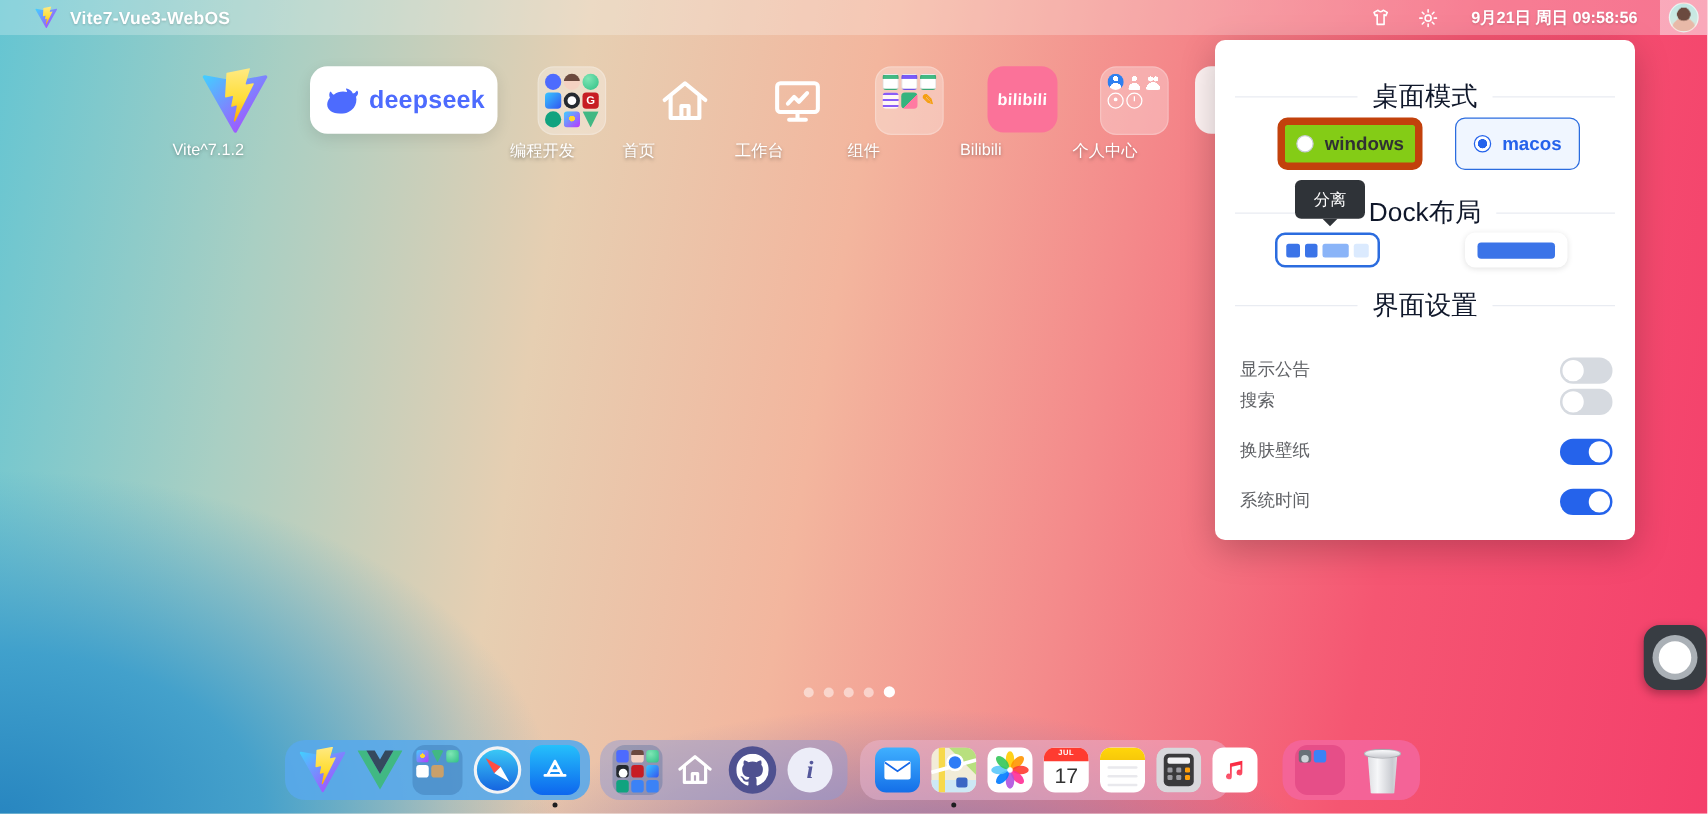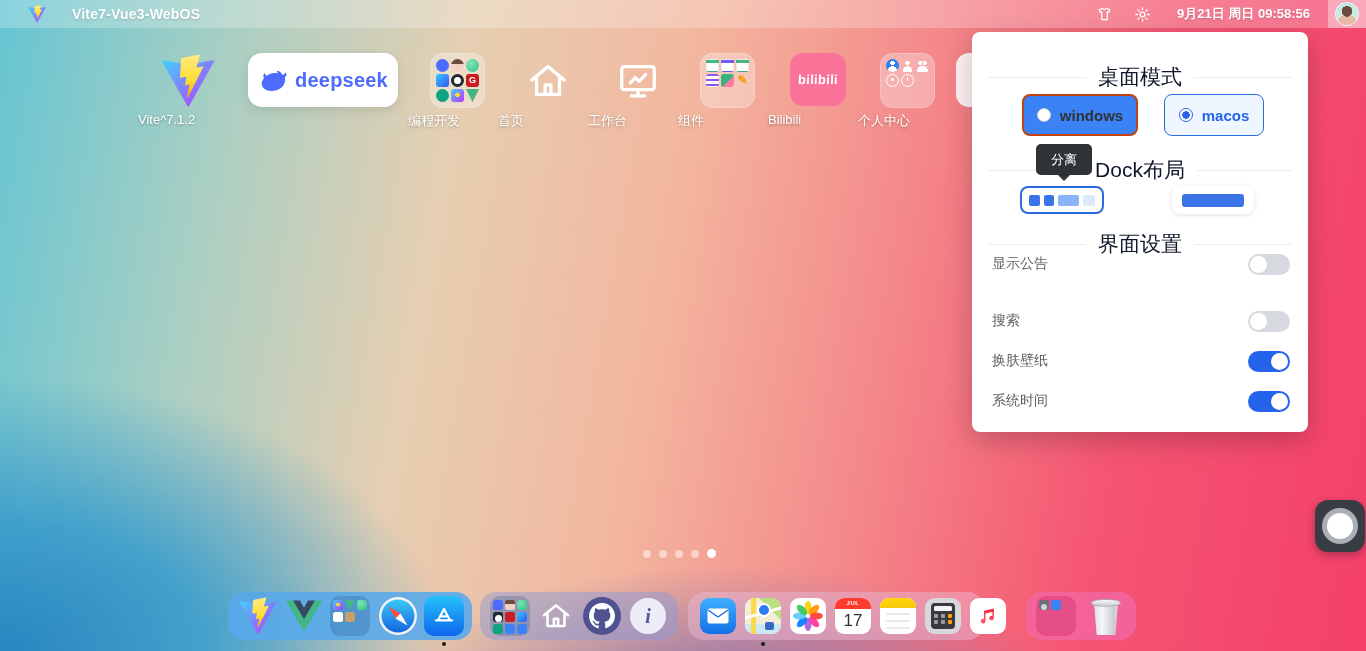--- a/index.html
+++ b/index.html
@@ -7,21 +7,21 @@
   .stage { position:relative; width:1366px; height:651px; overflow:hidden;
     background:
       radial-gradient(ellipse 48% 62% at 0% 100%, rgba(40,134,192,1) 0%, rgba(57,156,204,0.9) 32%, rgba(90,180,215,0) 68%),
       radial-gradient(ellipse 40% 34% at 53% 108%, rgba(112,108,178,0.85) 0%, rgba(112,108,178,0) 62%),
       linear-gradient(100deg,#65c5d2 0%,#a9cfc3 16%,#e6cfb2 32%,#f3b69e 48%,#f48a8b 63%,#f55672 80%,#f43f6b 100%);
   }
   
   .topbar { position:absolute; top:0; left:0; right:0; height:28px; background:rgba(255,255,255,0.24);
     display:flex; align-items:center; padding:0 0 0 28px; z-index:60; }
   .topbar .logo { width:18px; height:18px; display:block; }
-  .tb-title { margin-left:26px; color:#fff; font-weight:bold; font-size:14px; text-shadow:0 1px 2px rgba(0,0,0,0.18); letter-spacing:0.2px;text-align:right; }
+  .tb-title { margin-left:10px; color:#fff; font-weight:bold; font-size:14px; text-shadow:0 1px 2px rgba(0,0,0,0.18); letter-spacing:0.2px;text-align:right; }
   .tb-right { margin-left:auto; display:flex; align-items:center; height:28px; }
   .tb-icon { width:26px; height:28px; display:flex; align-items:center; justify-content:center; cursor:pointer; }
   .tb-icon svg { display:block; }
   .tb-time { color:#fff; font-weight:bold; font-size:13px; margin:0 18px 0 22px; text-shadow:0 1px 2px rgba(0,0,0,0.18); white-space:nowrap; }
   .tb-avatar-wrap { width:38px; height:28px; background:rgba(255,255,255,0.38); display:flex; align-items:center; justify-content:center; cursor:pointer; }
   .tb-avatar { width:24px; height:24px; border-radius:50%; background:radial-gradient(circle at 50% 38%, #6b4a3f 0 30%, transparent 31%), radial-gradient(circle at 50% 95%, #e8b9a8 0 40%, transparent 41%), linear-gradient(180deg,#bfe7e4 0%,#cfe9e2 60%,#e9d5c8 100%); border:1px solid rgba(255,255,255,0.6); }
   
   .dicon { position:absolute; top:53px; width:56px; cursor:pointer; z-index:5; }
   .dicon .dlabel { position:absolute; top:59px; left:-22px; right:-22px; text-align:left; color:#fff; font-size:13px; text-shadow:0 1px 3px rgba(0,0,0,0.35); white-space:nowrap; }
   .tile { width:55px; height:55px; border-radius:13px; background:rgba(255,255,255,0.30); box-shadow:inset 0 0 0 1px rgba(255,255,255,0.22); display:grid; grid-template-columns:repeat(3,13px); grid-auto-rows:13px; gap:2px; padding:6px; align-content:start; }
@@ -62,21 +62,21 @@
   .hidden-icon { position:absolute; left:956px; top:53px; width:46px; height:54px; border-radius:13px; background:rgba(255,255,255,0.9); z-index:4; }
   
   .pager { position:absolute; left:643px; top:549px; display:flex; align-items:center; gap:8px; z-index:10; }
   .dot { width:8px; height:8px; border-radius:50%; background:rgba(255,255,255,0.5); cursor:pointer; }
   .dot.active { background:#fff; width:9px; height:9px; }
   
   .panel { position:absolute; left:972px; top:32px; width:336px; height:400px; background:#fff; border-radius:8px; box-shadow:0 8px 28px rgba(0,0,0,0.22); z-index:50; }
   .sec-title { position:absolute; left:16px; right:16px; display:flex; align-items:center; gap:12px; }
   .sec-title .ln { flex:1; height:1px; background:#e9ecf2; }
   .sec-title .tx { color:#0f172a; font-size:21px; white-space:nowrap; }
-  .mode-card { position:absolute; height:42px; border:2px solid #c2410c; border-radius:8px; background:#3b82f6; display:flex; align-items:center; justify-content:center; gap:9px; font-size:15px; font-weight:bold; color:#303133; cursor:pointer; }
+  .mode-card { position:absolute; height:42px; border:6px solid #c2410c; border-radius:8px; background:#84cc16; display:flex; align-items:center; justify-content:center; gap:9px; font-size:15px; font-weight:bold; color:#303133; cursor:pointer; }
   .mode-card .radio { width:14px; height:14px; border-radius:50%; border:1.5px solid #c8ccd4; background:#fff; }
   .mode-card.selected { border:1.5px solid #2b6cdf; background:#f0f6ff; color:#2563eb; }
   .mode-card.selected .radio { border-color:#2563eb; background:radial-gradient(circle,#2563eb 0 42%,#fff 46%); }
   .tooltip { position:absolute; left:64px; top:112px; width:56px; height:31px; background:#2f3338; border-radius:5px; color:#fff; font-size:13px; display:flex; align-items:center; justify-content:center; z-index:3; }
   .tooltip::after { content:""; position:absolute; bottom:-6px; left:50%; margin-left:-6px; border:6px solid transparent; border-top-color:#2f3338; border-bottom:none; }
   .dock-opt { position:absolute; top:154px; height:28px; border-radius:8px; background:#fff; cursor:pointer; }
   .dock-opt.sel { left:48px; width:84px; border:2px solid #2b6cdf; display:flex; align-items:center; gap:4px; padding:0 7px; }
   .dock-opt.sel .sq1 { width:11px; height:11px; background:#3b74e8; border-radius:2px; }
   .dock-opt.sel .sq2 { width:22px; height:11px; background:#8ab4f8; border-radius:2px; }
   .dock-opt.sel .sq3 { width:12px; height:11px; background:#dbeafe; border-radius:2px; }
@@ -301,21 +301,21 @@
     <div class="dock-opt plain">
       <span class="bar"></span>
     </div>
 
     <div class="sec-title" style="top:198px;text-align:right;">
       <span class="ln"></span>
       <span class="tx">界面设置</span>
       <span class="ln"></span>
     </div>
 
-    <div class="set-row" style="top:220px;gap:26px;">
+    <div class="set-row" style="top:252px;gap:26px;">
       <span class="lbl">显示公告</span>
       <span class="switch"></span>
     </div>
     <div class="set-row" style="top:277px;">
       <span class="lbl">搜索</span>
       <span class="switch"></span>
     </div>
     <div class="set-row" style="top:357px;">
       <span class="lbl">系统时间</span>
       <span class="switch on"></span>

